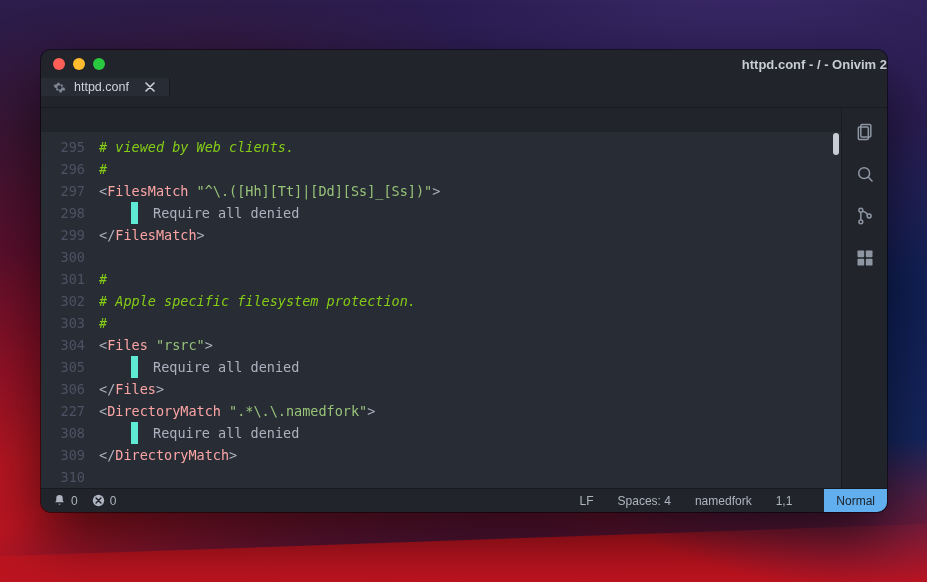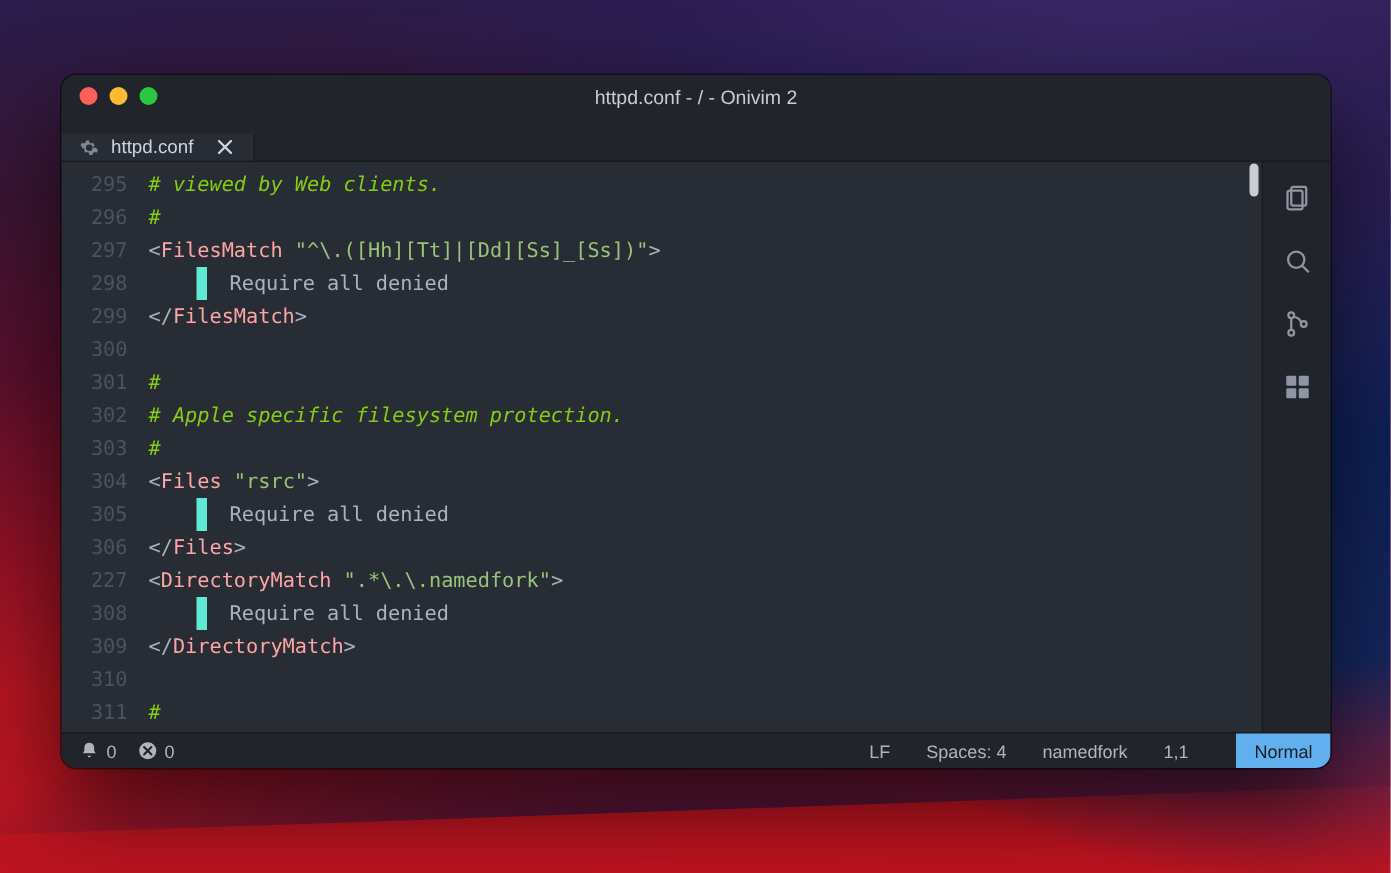--- a/index.html
+++ b/index.html
@@ -39,48 +39,48 @@
     height: 28px;
     display: flex; align-items: center;
     background: #21252b;
     position: relative;
     flex-shrink: 0;
   }
   .traffic-lights { display:flex; gap:8px; padding-left:12px; }
   .tl { width:12px; height:12px; border-radius:50%; }
   .tl.red{background:#ff5f57;} .tl.yellow{background:#febc2e;} .tl.green{background:#28c840;}
   .title-text {
-    position:absolute; left:0; right:0; text-align:center;
-    font-size:13px; color:#c8ccd4; font-weight:400;
+    position:absolute; left:0; right:0; text-align:right;
+    font-size:13px; color:#c8ccd4; font-weight:700;
     pointer-events:none;
   }
 
   
   .tab-row {
-    height: 30px; display:flex; align-items:flex-end;
+    height: 30px; display:flex; align-items:flex-start;
     background:#21252b; border-bottom:1px solid #181a1f; flex-shrink:0;
   }
   .tab {
     display:flex; align-items:center; gap:8px;
     padding:0 10px 0 12px;
     background:#282c34;
     border-right:1px solid #181a1f;
     font-size:12.5px; color:#cdd3df;
   }
   .tab .gear { width:13px;height:13px; fill:#7f8694;}
   .tab .close { width:18px;height:18px; display:flex;align-items:center;justify-content:center;
     color:#cdd3df; font-size:13px; margin-left:4px; border-radius:3px;}
 
   
   .body {
     flex:1; display:flex; min-height:0;
   }
   .editor-wrap {
     flex:1; position:relative; display:flex; flex-direction:column;
-    background:#282c34; min-width:0;
+    background:#282c34; min-width:0;margin-top:24px;
   }
   .editor {
     flex:1; display:flex; overflow:hidden;
     font-family: "SF Mono", ui-monospace, Menlo, Consolas, monospace;
     font-size:13.5px; line-height:22px;
     padding-top:4px;
   }
   .gutter {
     width:58px; text-align:right; color:#4b5263;
     padding-right:14px; user-select:none; flex-shrink:0;

